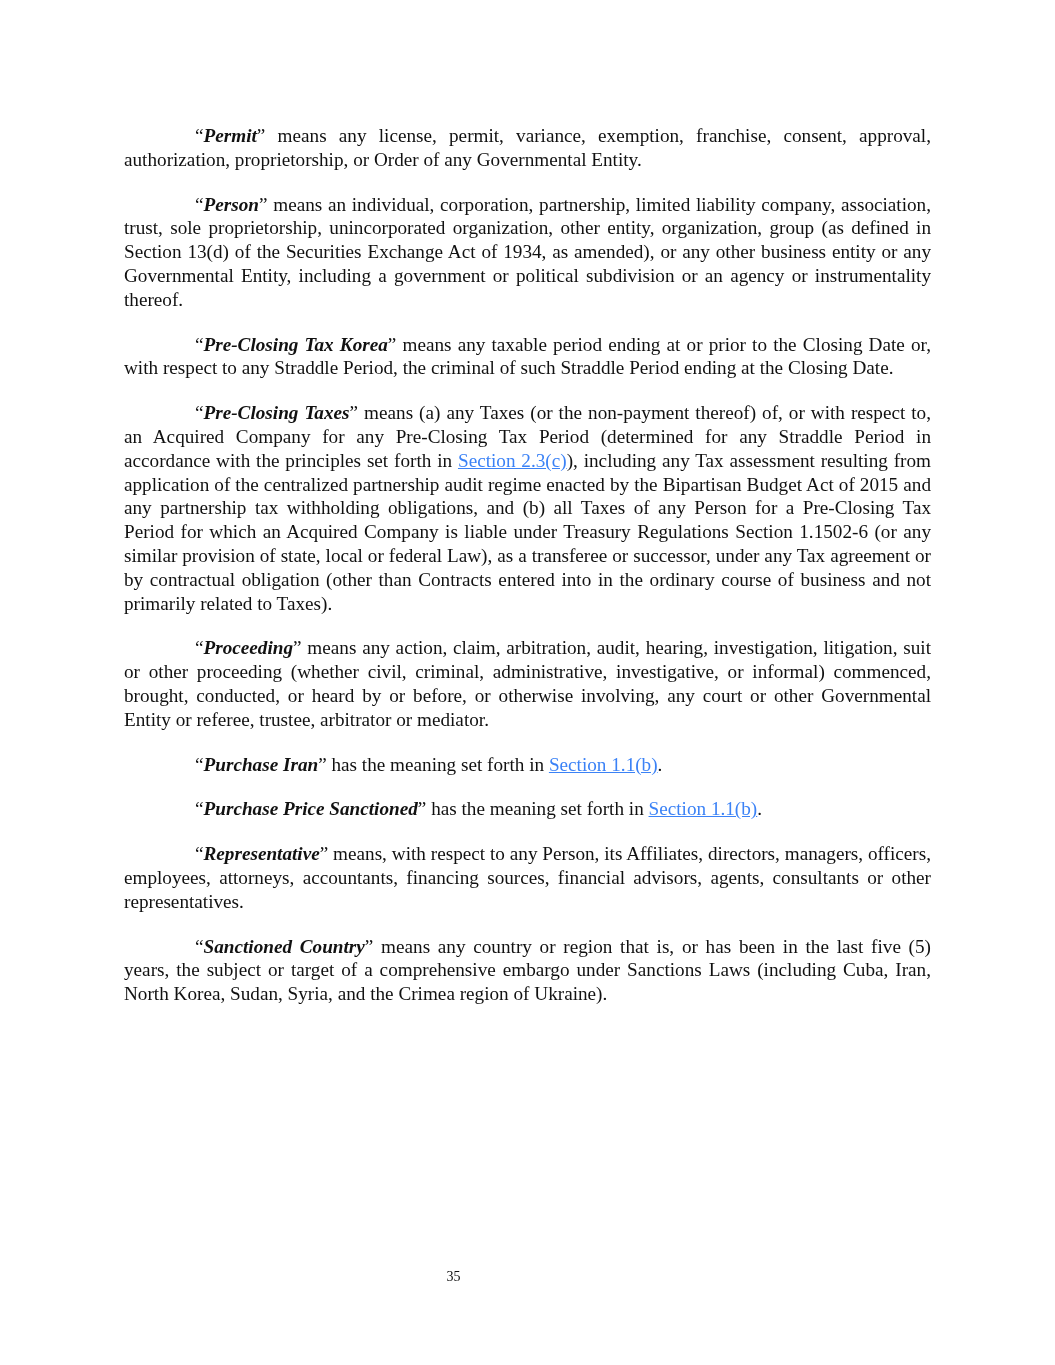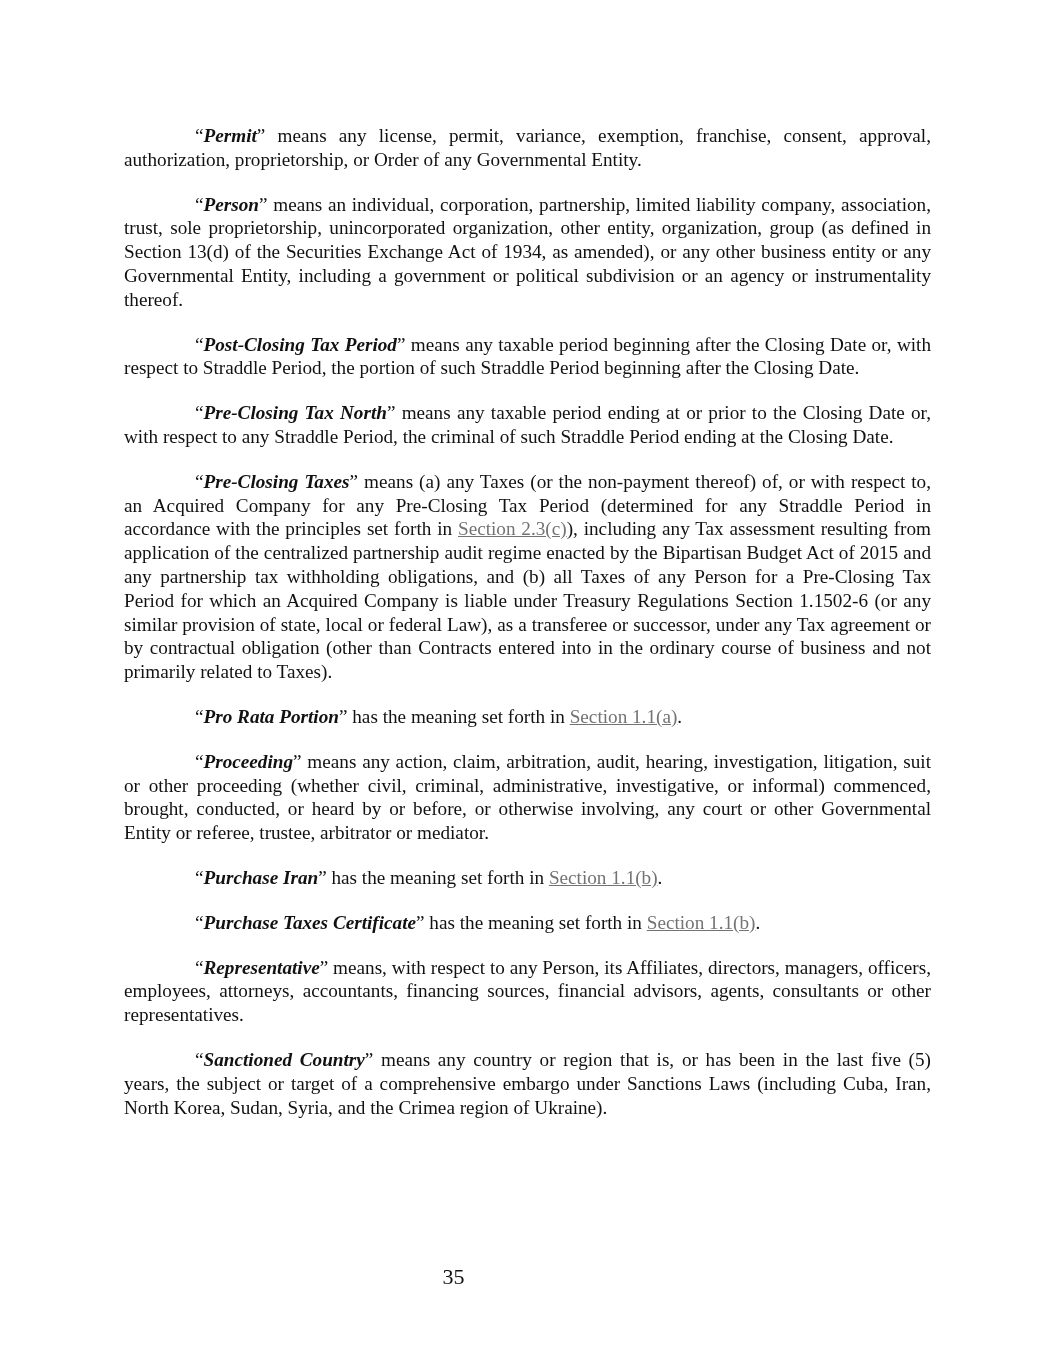--- a/index.html
+++ b/index.html
@@ -27,55 +27,53 @@
       margin: 0 0 21px 0;
       text-align: justify;
       text-indent: 71px;
     }
     .term {
       font-weight: bold;
       font-style: italic;
     }
     .xref {
       text-decoration: underline;
-      color: #737373;
+      color: #3b82f6;
       cursor: pointer;
     }
     .page-number {
       position: absolute;
       top: 1265px;
       left: 0;
       width: 907px;
       text-align: center;
-      font-size: 22px;
+      font-size: 14px;
       line-height: 24px;
     }
   </style>
 </head>
 <body>
 
 <div class="page">
 
   <p class="para"><span>“</span><span class="term">Permit</span><span>”</span><span> means any license, permit, variance, exemption, franchise, consent, approval, authorization, proprietorship, or Order of any Governmental Entity.</span></p>
 
   <p class="para"><span>“</span><span class="term">Person</span><span>”</span><span> means an individual, corporation, partnership, limited liability company, association, trust, sole proprietorship, unincorporated organization, other entity, organization, group (as defined in Section 13(d) of the Securities Exchange Act of 1934, as amended), or any other business entity or any Governmental Entity, including a government or political subdivision or an agency or instrumentality thereof.</span></p>
 
-  <p class="para"><span>“</span><span class="term">Post-Closing Tax Period</span><span>”</span><span> means any taxable period beginning after the Closing Date or, with respect to Straddle Period, the portion of such Straddle Period beginning after the Closing Date.</span></p>
 
-  <p class="para"><span>“</span><span class="term">Pre-Closing Tax North</span><span>”</span><span> means any taxable period ending at or prior to the Closing Date or, with respect to any Straddle Period, the criminal of such Straddle Period ending at the Closing Date.</span></p>
+  <p class="para"><span>“</span><span class="term">Pre-Closing Tax Korea</span><span>”</span><span> means any taxable period ending at or prior to the Closing Date or, with respect to any Straddle Period, the criminal of such Straddle Period ending at the Closing Date.</span></p>
 
   <p class="para"><span>“</span><span class="term">Pre-Closing Taxes</span><span>”</span><span> means (a) any Taxes (or the non-payment thereof) of, or with respect to, an Acquired Company for any Pre-Closing Tax Period (determined for any Straddle Period in accordance with the principles set forth in </span><span class="xref">Section 2.3(c)</span><span>), including any Tax assessment resulting from application of the centralized partnership audit regime enacted by the Bipartisan Budget Act of 2015 and any partnership tax withholding obligations, and (b) all Taxes of any Person for a Pre-Closing Tax Period for which an Acquired Company is liable under Treasury Regulations Section 1.1502-6 (or any similar provision of state, local or federal Law), as a transferee or successor, under any Tax agreement or by contractual obligation (other than Contracts entered into in the ordinary course of business and not primarily related to Taxes).</span></p>
 
-  <p class="para"><span>“</span><span class="term">Pro Rata Portion</span><span>”</span><span> has the meaning set forth in </span><span class="xref">Section 1.1(a)</span><span>.</span></p>
 
   <p class="para"><span>“</span><span class="term">Proceeding</span><span>”</span><span> means any action, claim, arbitration, audit, hearing, investigation, litigation, suit or other proceeding (whether civil, criminal, administrative, investigative, or informal) commenced, brought, conducted, or heard by or before, or otherwise involving, any court or other Governmental Entity or referee, trustee, arbitrator or mediator.</span></p>
 
   <p class="para"><span>“</span><span class="term">Purchase Iran</span><span>”</span><span> has the meaning set forth in </span><span class="xref">Section 1.1(b)</span><span>.</span></p>
 
-  <p class="para"><span>“</span><span class="term">Purchase Taxes Certificate</span><span>”</span><span> has the meaning set forth in </span><span class="xref">Section 1.1(b)</span><span>.</span></p>
+  <p class="para"><span>“</span><span class="term">Purchase Price Sanctioned</span><span>”</span><span> has the meaning set forth in </span><span class="xref">Section 1.1(b)</span><span>.</span></p>
 
   <p class="para"><span>“</span><span class="term">Representative</span><span>”</span><span> means, with respect to any Person, its Affiliates, directors, managers, officers, employees, attorneys, accountants, financing sources, financial advisors, agents, consultants or other representatives.</span></p>
 
 
   <p class="para"><span>“</span><span class="term">Sanctioned Country</span><span>”</span><span> means any country or region that is, or has been in the last five (5) years, the subject or target of a comprehensive embargo under Sanctions Laws (including Cuba, Iran, North Korea, Sudan, Syria, and the Crimea region of Ukraine).</span></p>
 
 </div>
 
 <div class="page-number">35</div>
 

